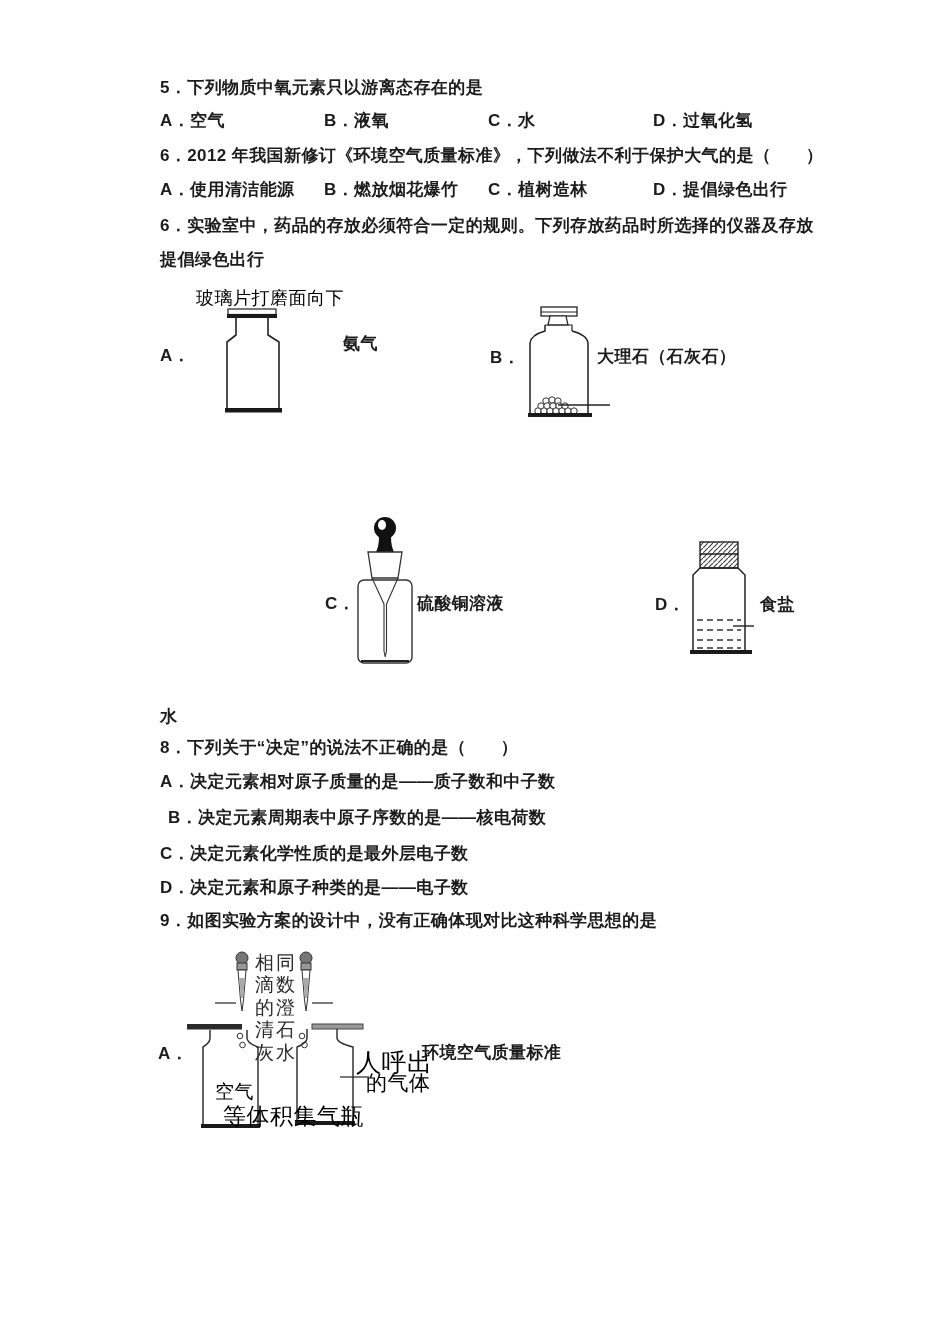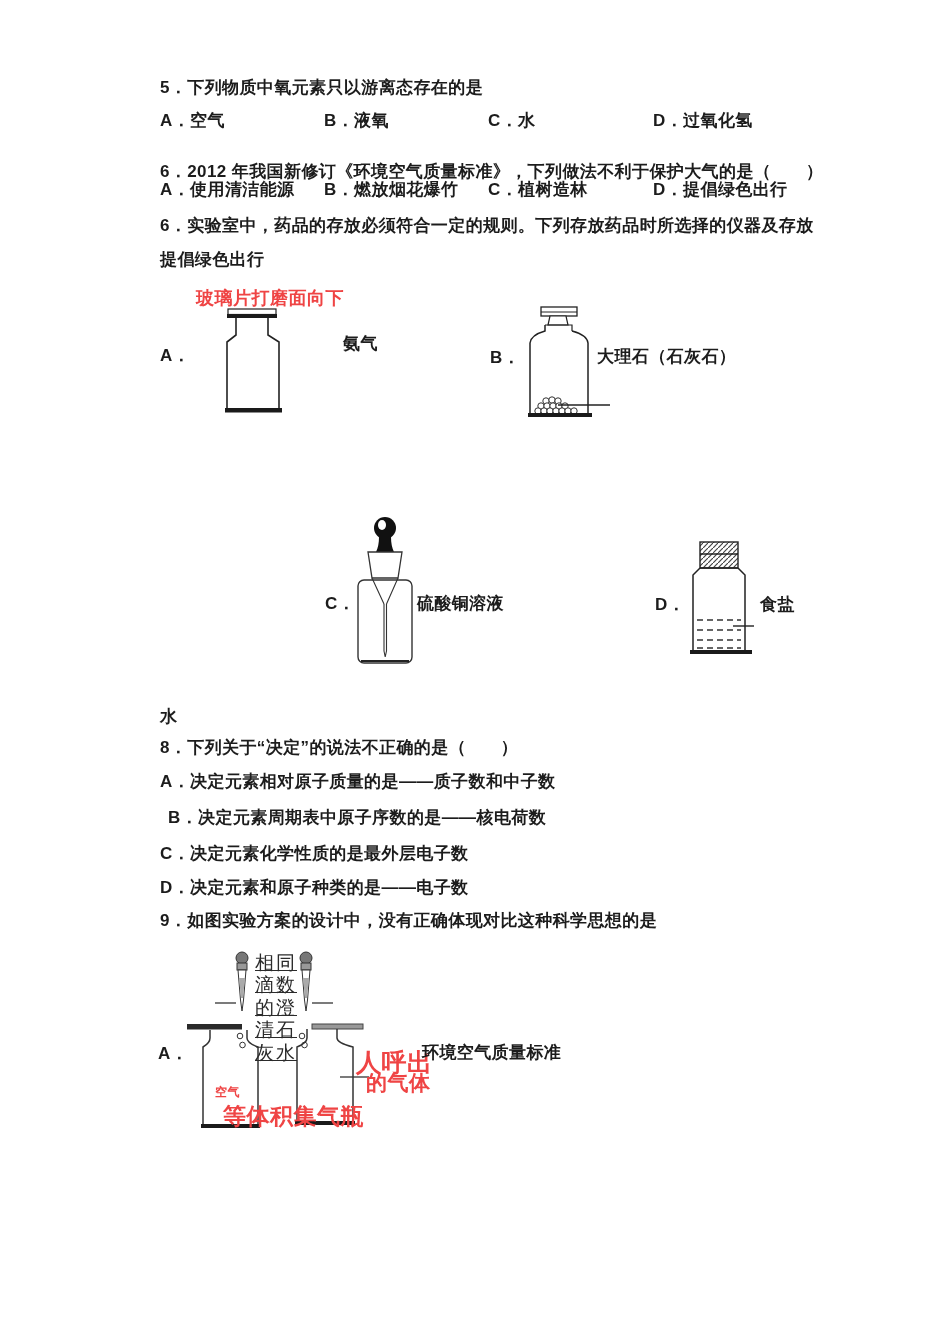--- a/index.html
+++ b/index.html
@@ -15,55 +15,55 @@
     position:absolute;
     font-size:17px;
     font-weight:700;
     letter-spacing:0.4px;
     white-space:nowrap;
     line-height:19px;
   }
   .note{
     position:absolute;
     font-size:18px;
-    font-weight:700;
+    font-weight:400;
     letter-spacing:0.5px;
     white-space:nowrap;
     line-height:20px;
-    color:#ef4444;
+    color:#000000;
   }
   .vnote{
     position:absolute;
     width:46px;
     font-size:19px;
     font-weight:400;
     line-height:22.4px;
     letter-spacing:2px;
     text-align:center;
     color:#2b2b2b;
     z-index:3;
   }
-  .vnote div{white-space:nowrap;text-decoration:underline;}
+  .vnote div{white-space:nowrap;}
   svg{position:absolute;overflow:visible;}
 </style>
 </head>
 <body>
 
 <div class="page">
 
   <div>
     <div class="t" style="left:160px;top:78px">5．下列物质中氧元素只以游离态存在的是</div>
     <div class="t" style="left:160px;top:111px">A．空气</div>
     <div class="t" style="left:324px;top:111px">B．液氧</div>
     <div class="t" style="left:488px;top:111px">C．水</div>
     <div class="t" style="left:653px;top:111px">D．过氧化氢</div>
   </div>
 
   <div>
-    <div class="t" style="left:160px;top:162px">6．2012 年我国新修订《环境空气质量标准》，下列做法不利于保护大气的是（　　）</div>
+    <div class="t" style="left:160px;top:146px">6．2012 年我国新修订《环境空气质量标准》，下列做法不利于保护大气的是（　　）</div>
     <div class="t" style="left:160px;top:180px">A．使用清洁能源</div>
     <div class="t" style="left:324px;top:180px">B．燃放烟花爆竹</div>
     <div class="t" style="left:488px;top:180px">C．植树造林</div>
     <div class="t" style="left:653px;top:180px">D．提倡绿色出行</div>
   </div>
 
   <div>
     <div class="t" style="left:160px;top:216px">6．实验室中，药品的存放必须符合一定的规则。下列存放药品时所选择的仪器及存放</div>
     <div class="t" style="left:160px;top:250px">提倡绿色出行</div>
 
@@ -187,20 +187,20 @@
     </svg>
 
     <div class="vnote" style="left:253px;top:952px">
       <div>相同</div>
       <div>滴数</div>
       <div>的澄</div>
       <div>清石</div>
       <div>灰水</div>
     </div>
 
-    <div class="note" style="left:215px;top:1082px;font-size:12px">空气</div>
+    <div class="note" style="left:215px;top:1082px;font-size:19px">空气</div>
     <div class="note" style="left:356px;top:1052px;font-size:25px">人呼出</div>
     <div class="note" style="left:366px;top:1073px;font-size:21px">的气体</div>
     <div class="t" style="left:422px;top:1043px">环境空气质量标准</div>
     <div class="note" style="left:223px;top:1106px;font-size:23px">等体积集气瓶</div>
   </div>
 
 </div>
 
 </body></html>

